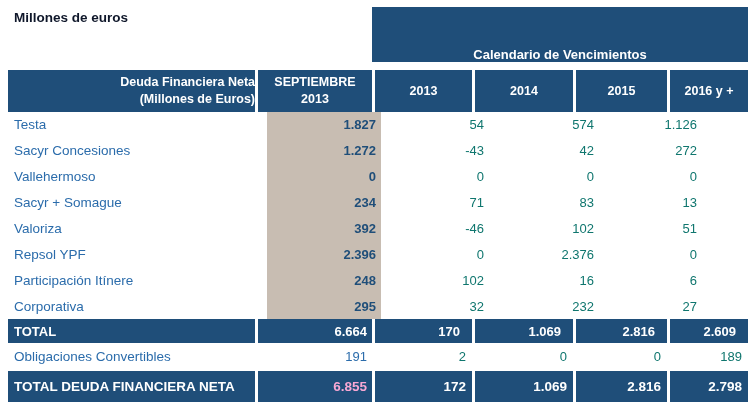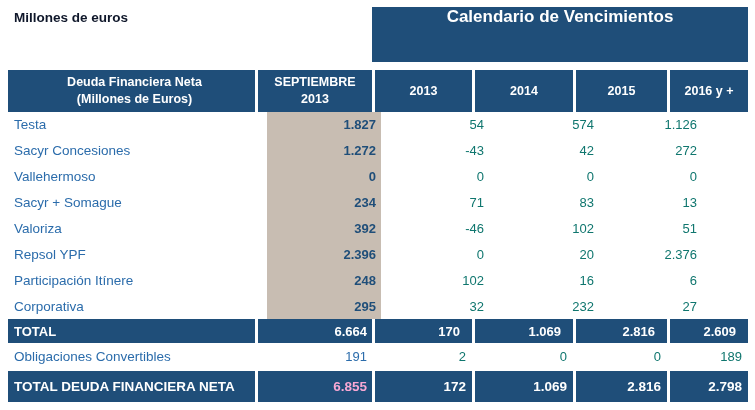--- a/index.html
+++ b/index.html
@@ -6,35 +6,35 @@
   .stage{
     position:relative;width:755px;height:410px;background:#ffffff;
     font-family:"Liberation Sans","DejaVu Sans",sans-serif;overflow:hidden;
   }
   .page-title{
     position:absolute;left:14px;top:10px;
     font-size:13.5px;font-weight:bold;color:#0f172a;
   }
   .band{
     position:absolute;left:372px;top:7px;width:376px;height:55px;
-    background:#1F4E79;color:#ffffff;font-weight:bold;font-size:17px;
-    display:flex;align-items:flex-start;justify-content:center;
+    background:#1F4E79;color:#ffffff;font-weight:bold;font-size:13px;
+    display:flex;align-items:flex-end;justify-content:center;
   }
   .tbl{position:absolute;left:8px;top:70px;width:740px;}
   .row{
     display:grid;
     grid-template-columns:247px 114px 97px 98px 91px 78px;
     column-gap:3px;
   }
   .hdr-row{height:42px;}
   .hdr-cell{
     background:#1F4E79;color:#ffffff;font-weight:bold;font-size:12.5px;
     display:flex;flex-direction:column;justify-content:center;line-height:1.35;
   }
-  .hdr-label{align-items:center;padding-left:6px;}
+  .hdr-label{align-items:flex-end;padding-left:6px;}
   .hdr-center{align-items:center;text-align:center;}
   .body-rows{}
   .data-row{height:25.875px;gap:12px;}
   .cell{display:flex;align-items:center;font-size:13px;}
   .lbl{color:#2B6CAB;font-size:13.5px;padding-left:6px;}
   .sept{
     background:#C8BDB2;color:#1F4E79;font-weight:bold;
     justify-content:flex-end;padding-right:5px;box-sizing:border-box;
   }
   .num{color:#0f766e;justify-content:flex-end;padding-right:6px;box-sizing:border-box;}
@@ -133,21 +133,20 @@
         <div class="cell num">-46</div>
         <div class="cell num">102</div>
         <div class="cell num">51</div>
         <div class="cell num">285</div>
       </div>
 
       <div class="row data-row">
         <div class="cell lbl">Repsol YPF</div>
         <div class="cell sept">2.396</div>
         <div class="cell num">0</div>
-        <div class="cell num">20</div>
         <div class="cell num">2.376</div>
         <div class="cell num">0</div>
       </div>
 
       <div class="row data-row">
         <div class="cell lbl">Participación Itínere</div>
         <div class="cell sept">248</div>
         <div class="cell num">102</div>
         <div class="cell num">16</div>
         <div class="cell num">6</div>

